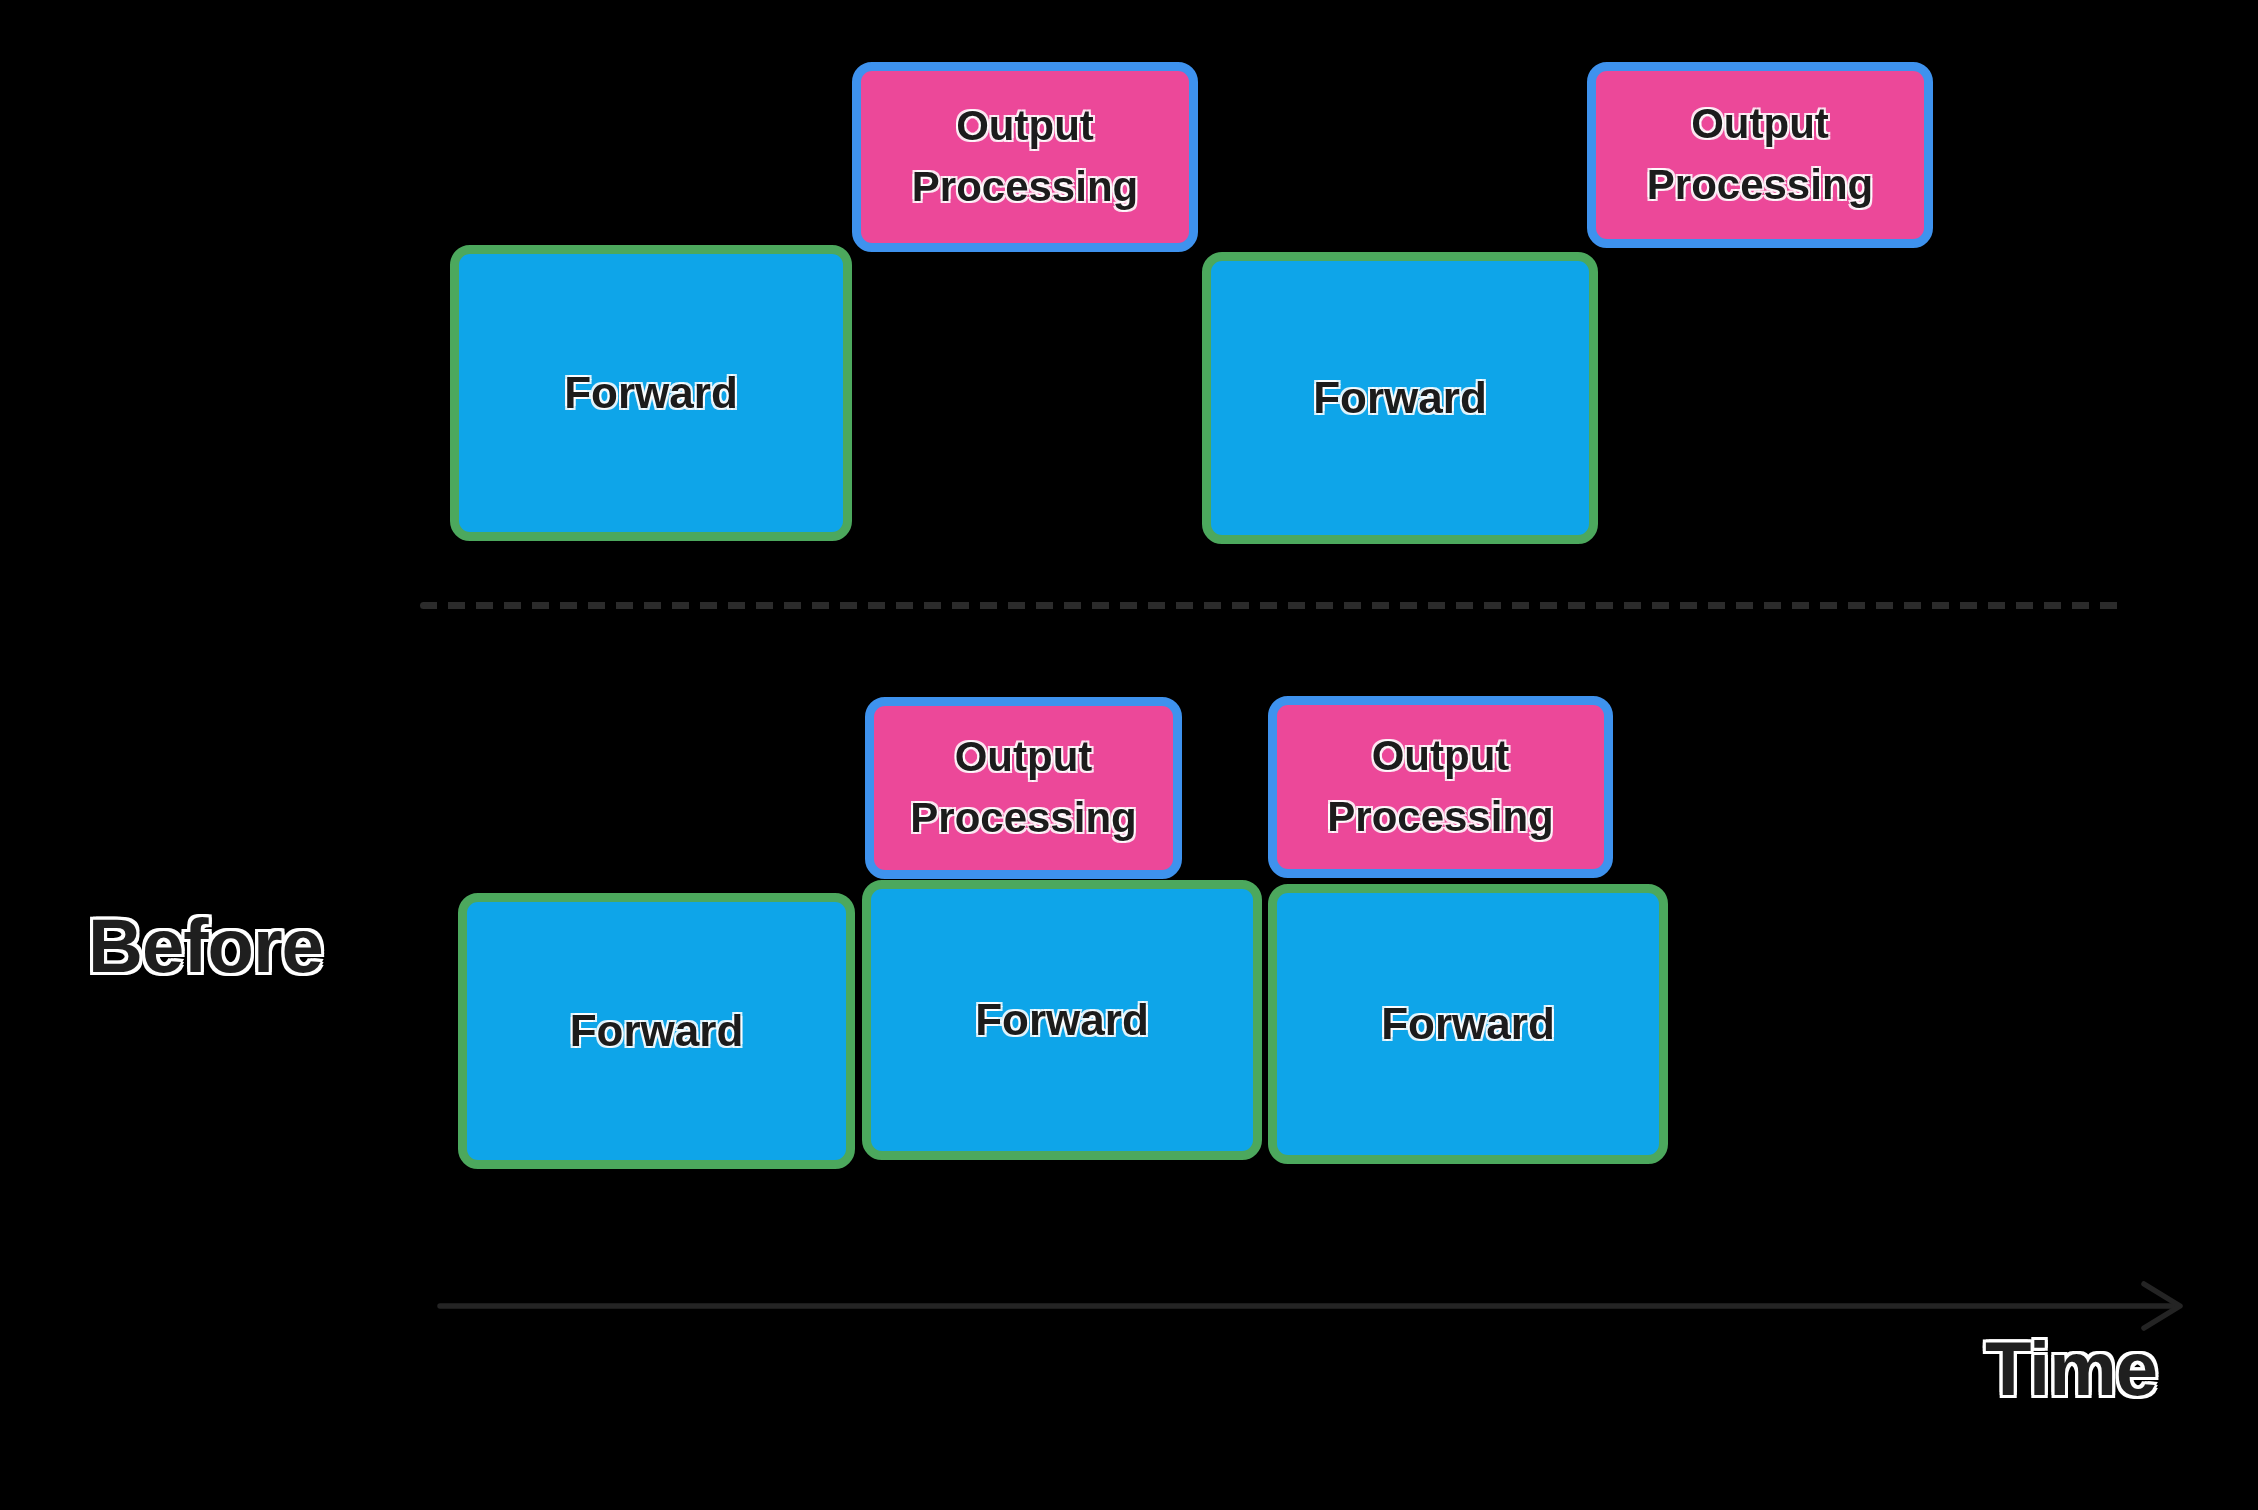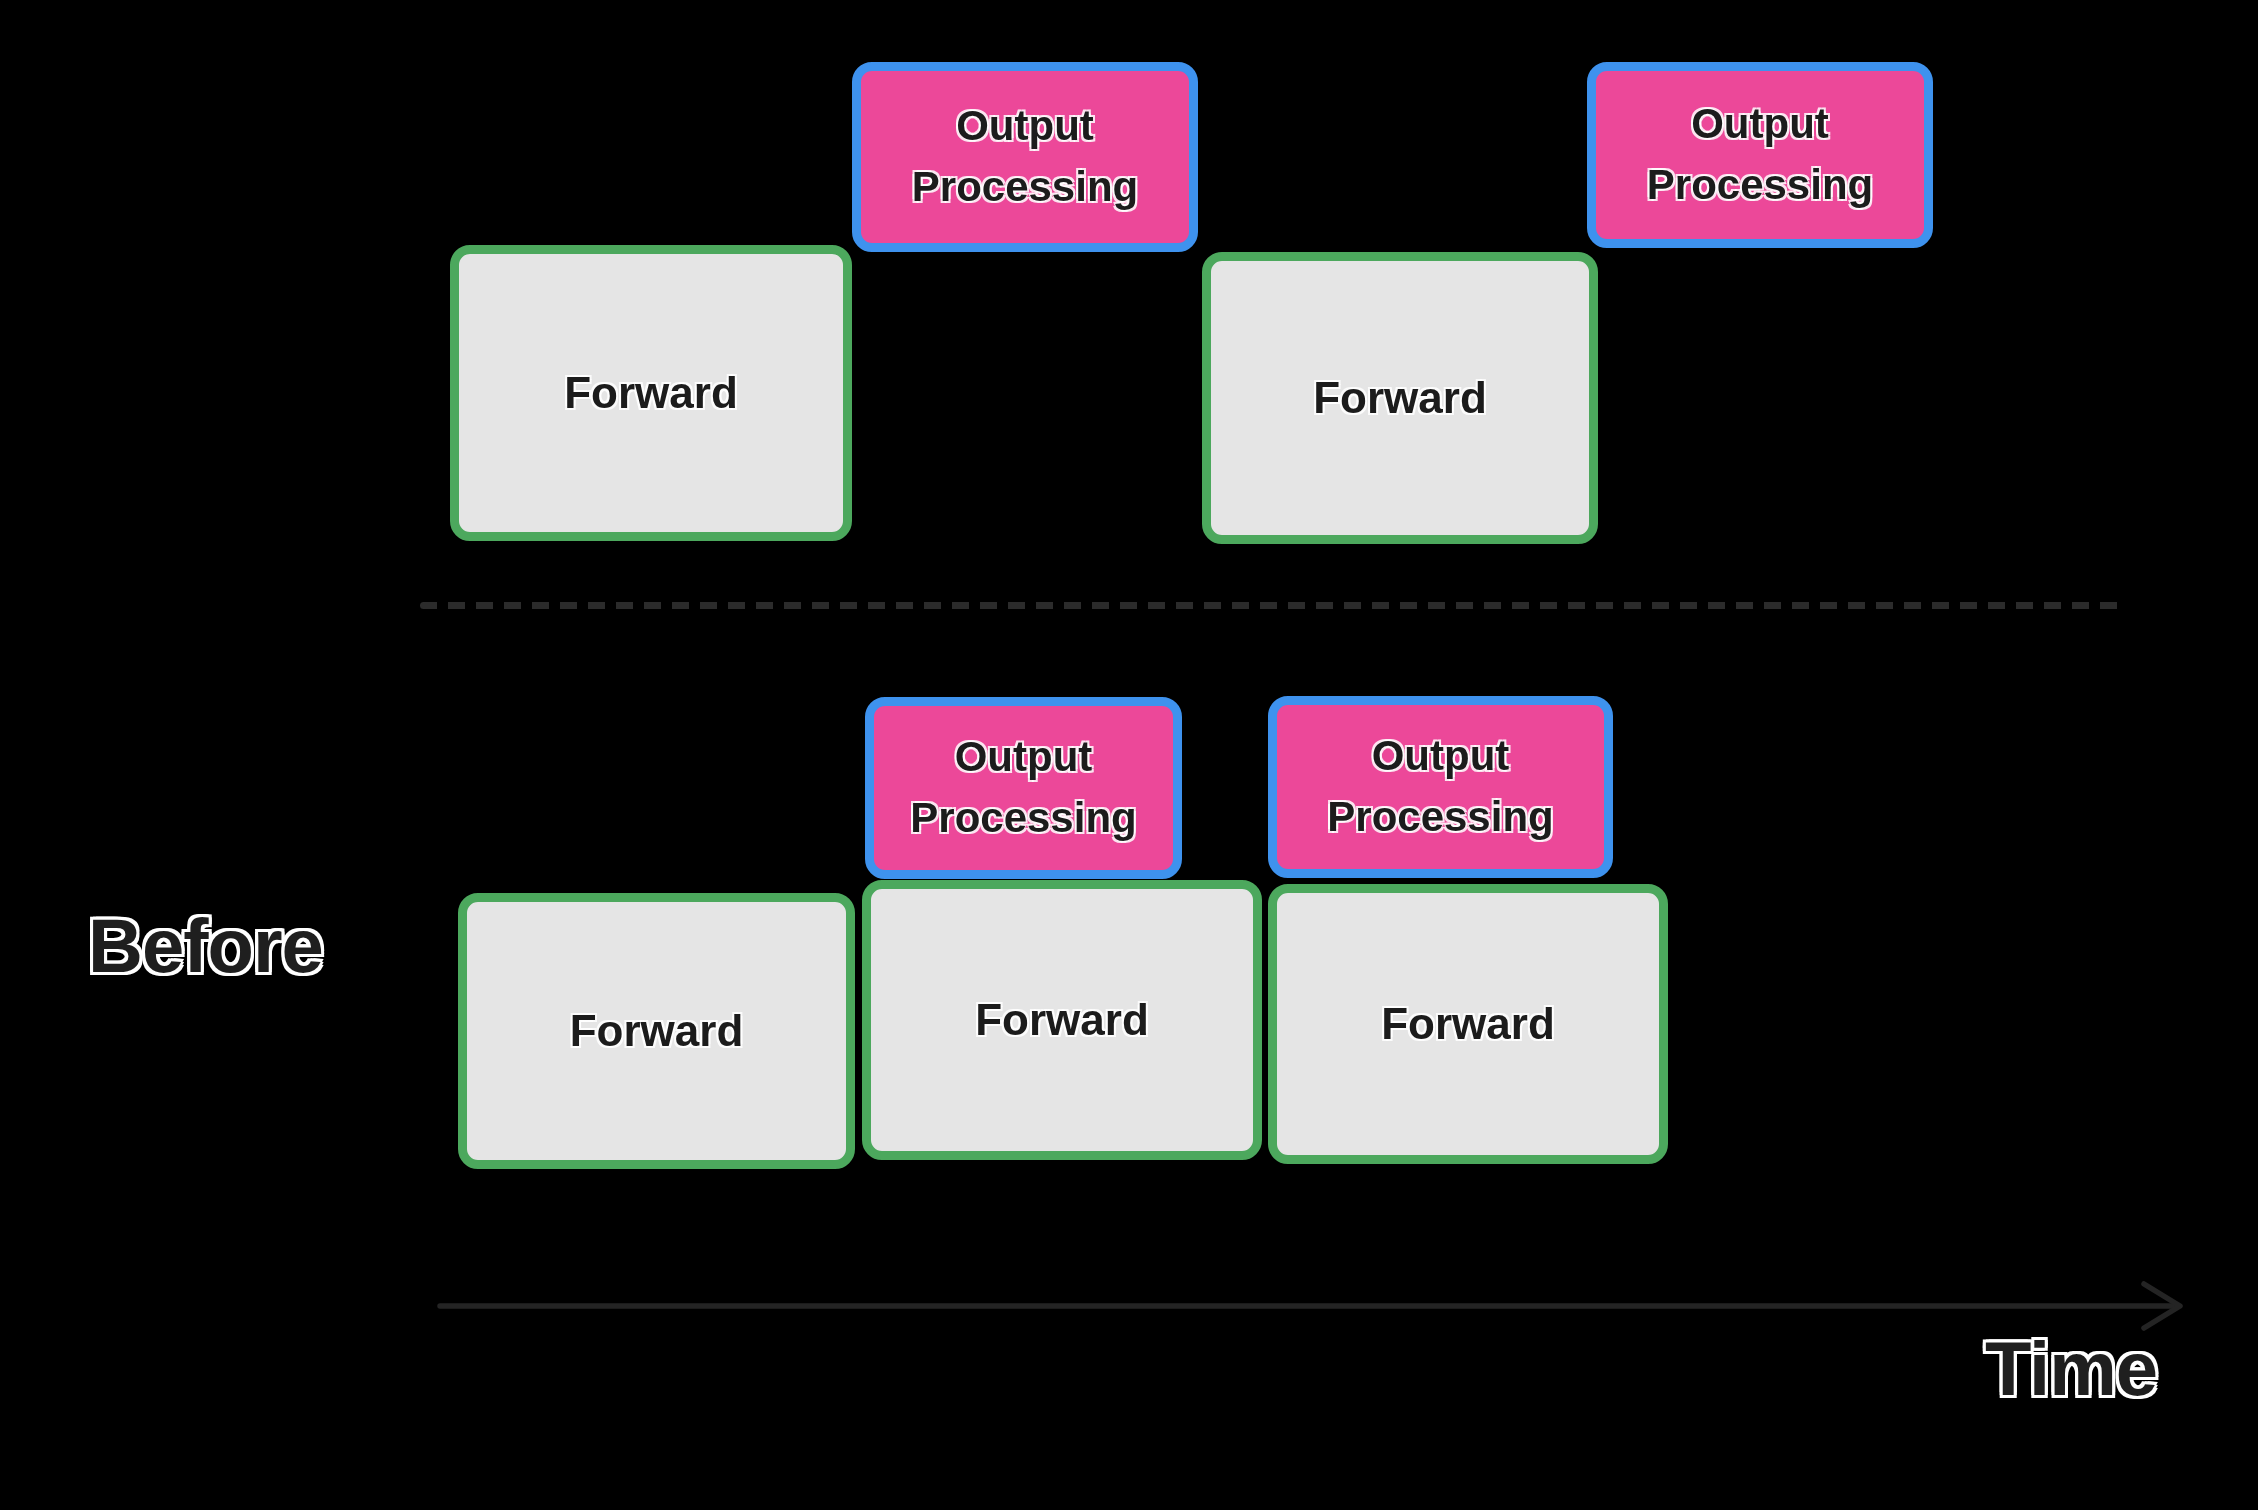--- a/index.html
+++ b/index.html
@@ -34,21 +34,21 @@
   .box {
     position: absolute;
     box-sizing: border-box;
     border-radius: 20px;
     display: flex;
     align-items: center;
     justify-content: center;
     text-align: center;
   }
   .box.green {
-    background: #e5e5e5;
+    background: #0ea5e9;
     border: 9px solid #4ca85d;
   }
   .box.blue {
     background: #ec4899;
     border: 9px solid #3e92ee;
   }
   .box-label {
     font-weight: 700;
     color: #1c1c1c;
     text-shadow:

